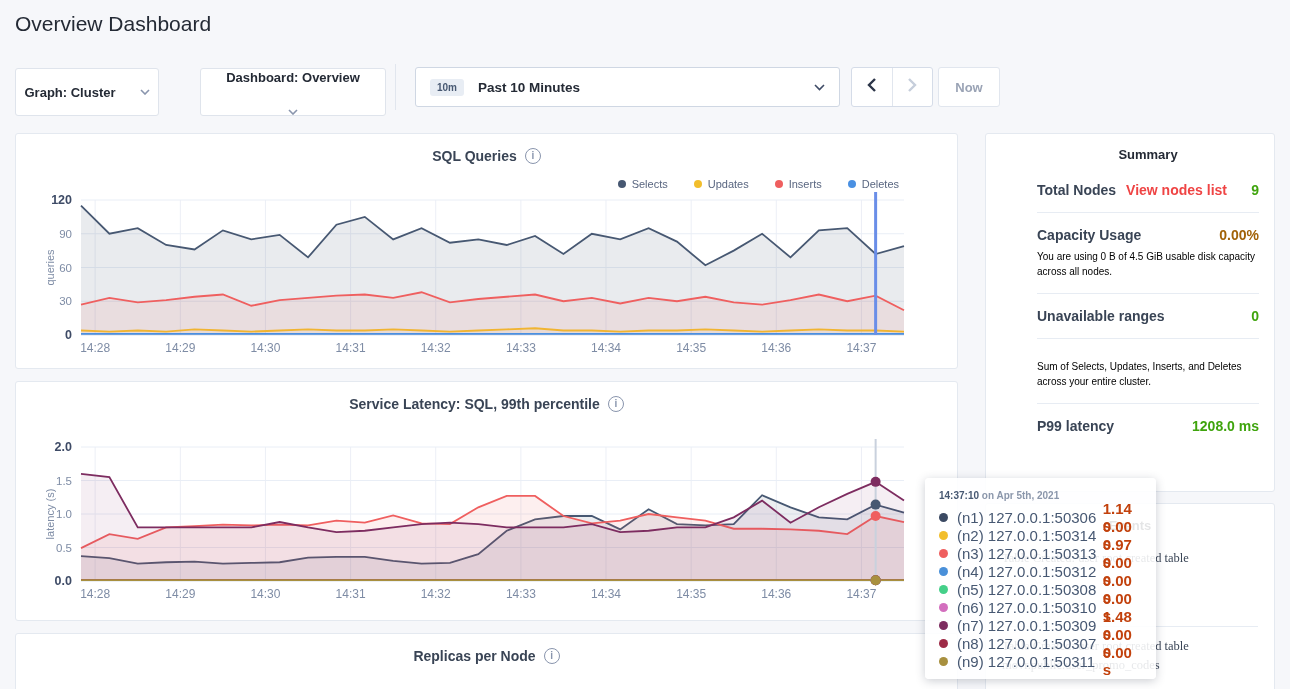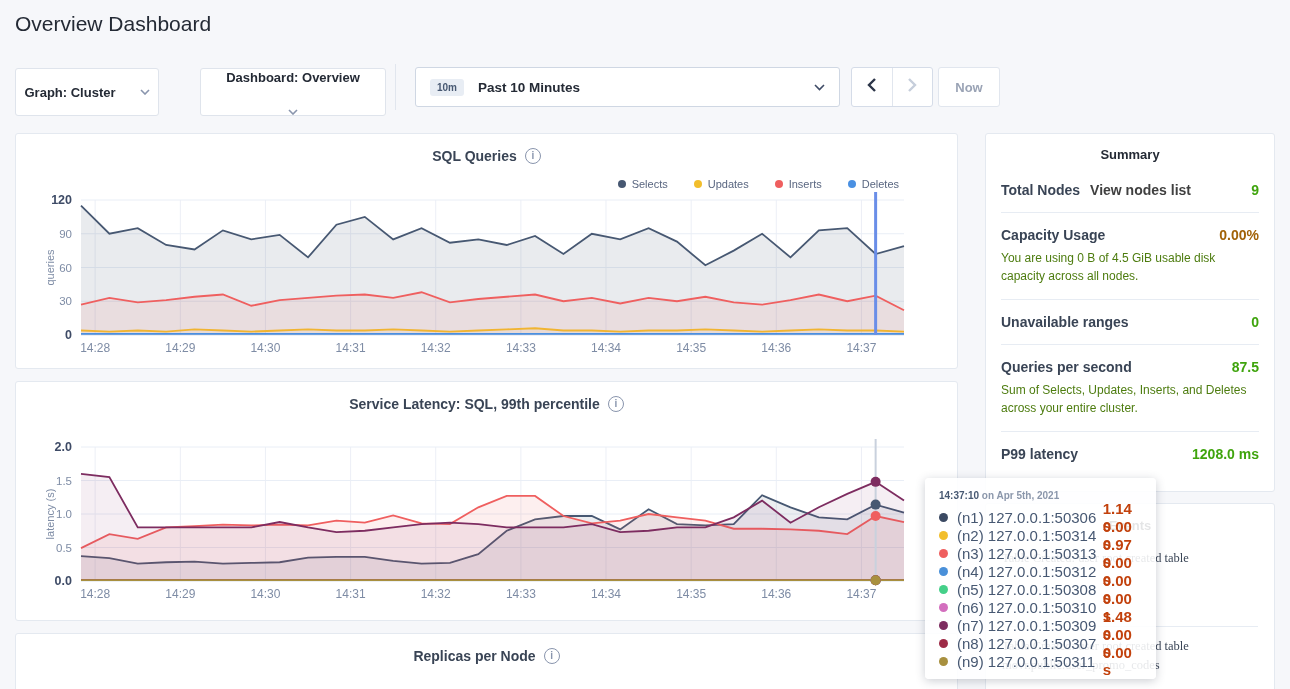--- a/index.html
+++ b/index.html
@@ -41,21 +41,21 @@
     background:#fff; border:1px solid #e1e6ee; border-radius:3px;
     font-size:13px; font-weight:bold; color:#9aa3b5;
     display:flex; align-items:center; justify-content:center;
   }
 
   
   .card { position:absolute; background:#fff; border:1px solid #e4e9f0; border-radius:3px; }
   #card-sql      { left:15px;  top:133px; width:943px; height:236px; }
   #card-latency  { left:15px;  top:381px; width:943px; height:240px; }
   #card-replicas { left:15px;  top:633px; width:943px; height:80px; }
-  #card-summary  { left:985px; top:133px; width:290px; height:359px; }
+  #card-summary  { left:985px; top:133px; width:290px; height:359px;padding-left:36px; }
   #card-events   { left:985px; top:503px; width:290px; height:210px; }
 
   .chart-head { position:absolute; top:12px; left:0; right:0; text-align:center; z-index:2; }
   .chart-title { font-size:14px; font-weight:bold; color:#394455; vertical-align:middle; }
   .info-icon {
     display:inline-block; width:16px; height:16px; margin-left:8px;
     border:1.5px solid #8995ad; border-radius:50%; color:#8995ad;
     font-size:10px; line-height:13px; text-align:center; font-weight:bold; vertical-align:middle; cursor:pointer;
   }
   .legend { position:absolute; top:44px; right:58px; display:flex; gap:26px; z-index:2; }
@@ -66,21 +66,21 @@
 
   
   #card-summary .inner { padding:13px 15px 0 15px; }
   .summary-title { text-align:center; font-size:13px; font-weight:bold; color:#242a35; margin-bottom:6px; }
   .sum-row { padding:14px 0; border-bottom:1px solid #e7ecf3; }
   .sum-row:last-child { border-bottom:none; }
   .sum-head { display:flex; align-items:baseline; }
   .sum-label { font-size:14px; font-weight:bold; color:#394455; }
   .sum-link { font-size:14px; font-weight:bold; margin-left:10px; cursor:pointer; }
   .sum-value { margin-left:auto; font-size:14px; font-weight:bold; }
-  .sum-desc { margin-top:6px; font-size:12px; color:#4d7c0f; line-height:1.5; }
+  .sum-desc { margin-top:6px; font-size:10px; color:#000000; line-height:1.5; }
 
   
   #card-events .inner { padding:14px 16px 0 16px; }
   .events-title { text-align:center; font-size:13px; font-weight:bold; color:#242a35; margin-bottom:16px; }
   .event-item { font-size:12.5px; color:#394455; line-height:1.5; white-space:nowrap;font-family:Liberation Serif, serif; }
   .event-item.first { margin-bottom:58px; }
   .event-divider { border-top:1px solid #e7ecf3; margin:0 0 10px 0; }
 
   
   #tooltip {
@@ -282,42 +282,38 @@
   </div>
 </div>
 
 <div class="card" id="card-summary">
   <div class="inner">
     <div class="summary-title">Summary</div>
     <div id="summary-rows">
         <div class="sum-row">
           <div class="sum-head">
             <span class="sum-label">Total Nodes</span>
-            <span class="sum-link" style="color: #404040;">View nodes list</span>
+            <span class="sum-link" style="color: #ef4444;">View nodes list</span>
             <span class="sum-value" style="color: rgb(63, 164, 13);">9</span>
           </div>
         </div>
         <div class="sum-row">
           <div class="sum-head">
             <span class="sum-label">Capacity Usage</span>
             <span class="sum-value" style="color: #a16207;">0.00%</span>
           </div>
           <div class="sum-desc">You are using 0 B of 4.5 GiB usable disk capacity across all nodes.</div>
         </div>
         <div class="sum-row">
           <div class="sum-head">
             <span class="sum-label">Unavailable ranges</span>
             <span class="sum-value" style="color: rgb(63, 164, 13);">0</span>
           </div>
         </div>
         <div class="sum-row">
-          <div class="sum-head">
-            <span class="sum-label">Queries per second</span>
-            <span class="sum-value" style="color: rgb(63, 164, 13);">87.5</span>
-          </div>
           <div class="sum-desc">Sum of Selects, Updates, Inserts, and Deletes across your entire cluster.</div>
         </div>
         <div class="sum-row">
           <div class="sum-head">
             <span class="sum-label">P99 latency</span>
             <span class="sum-value" style="color: rgb(63, 164, 13);">1208.0 ms</span>
           </div>
         </div>
       </div>
   </div>

